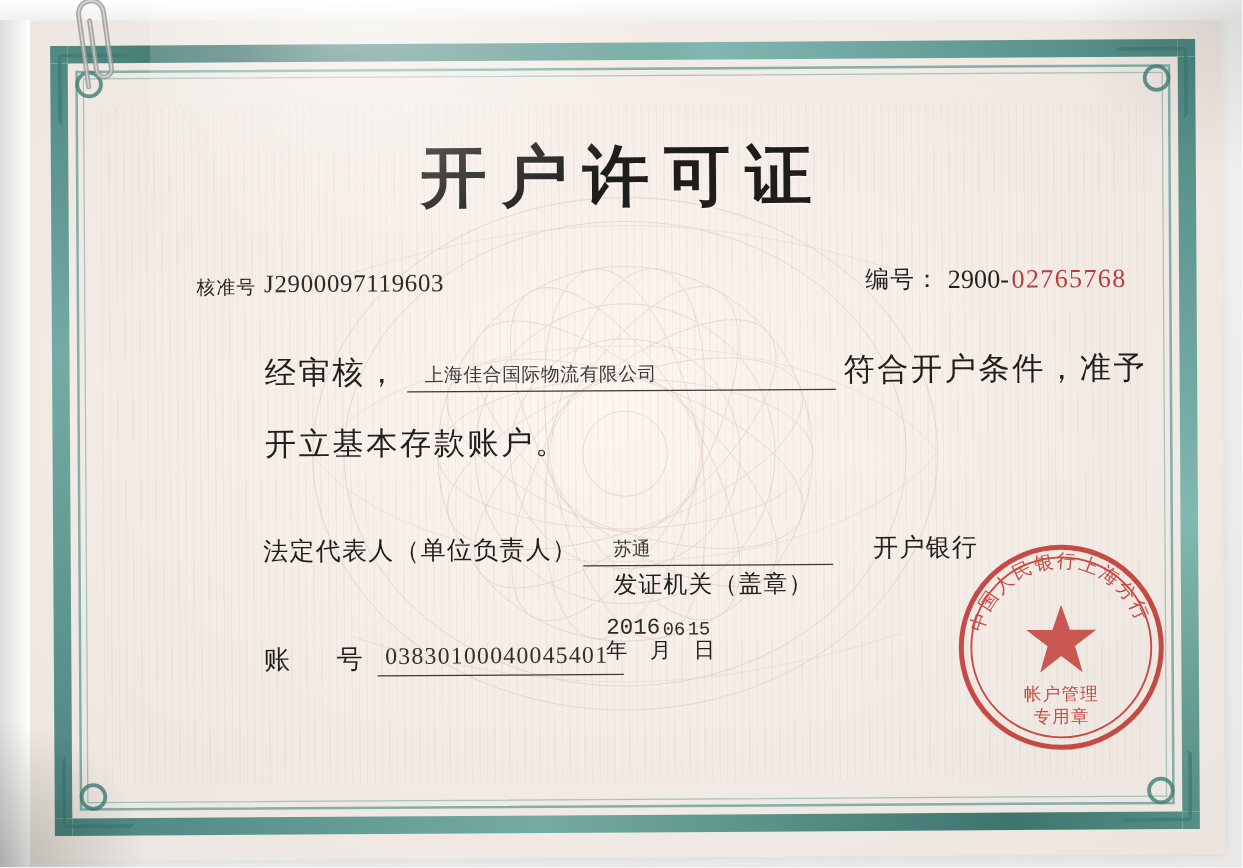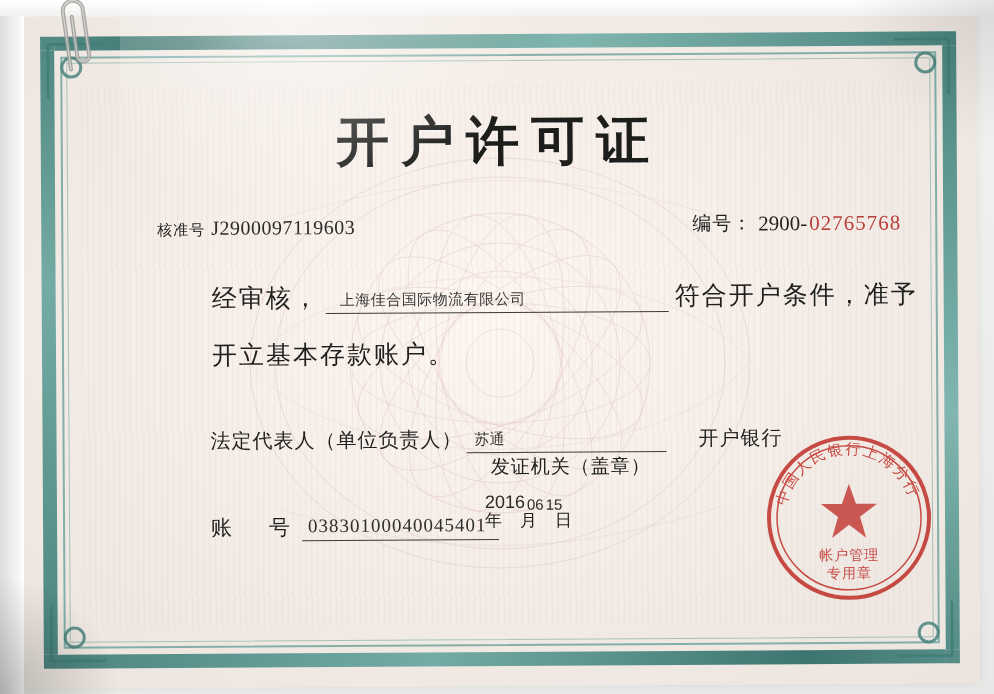--- a/index.html
+++ b/index.html
@@ -221,21 +221,21 @@
   .rep-label { font-size: 20px; letter-spacing: 1px; white-space: nowrap; }
   .rep-line {
     width: 200px;
     border-bottom: 1.5px solid #3a3a36;
     position: relative;
     height: 28px;
     margin: 0 4px;
   }
   .rep-line .fill-text {
     position: absolute;
-    left: 8px;
+    left: 24px;
     bottom: 3px;
     font-family: "DejaVu Sans", sans-serif;
     font-size: 15px;
     color: #3b3b38;
   }
   .bank-label { font-size: 20px; letter-spacing: 1px; white-space: nowrap; margin-left: 28px; }
   .bank-line {
     flex: 1 1 auto;
     border-bottom: 1.5px solid #3a3a36;
     position: relative;
@@ -306,21 +306,21 @@
     margin-top: 12px;
     margin-left: 22px;
     display: flex;
     align-items: flex-end;
     font-family: "DejaVu Sans", sans-serif;
     font-size: 18px;
     color: #1f1f1d;
     gap: 2px;
   }
   .date-num {
-    font-family: Liberation Sans, sans-serif;
+    font-family: Liberation Mono, monospace;
     font-size: 18px;
     color: #2a2a27;
   }
   .date-num.small { font-size: 15px; }
   .date-unit { font-size: 17px; }
 
   
   .seal {
     position: absolute;
     right: 46px;

